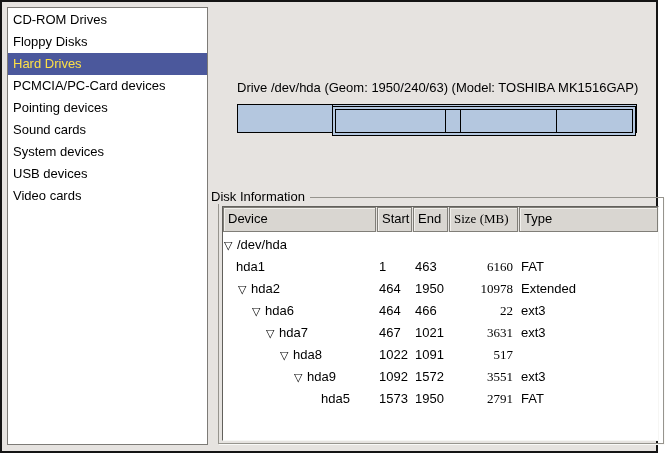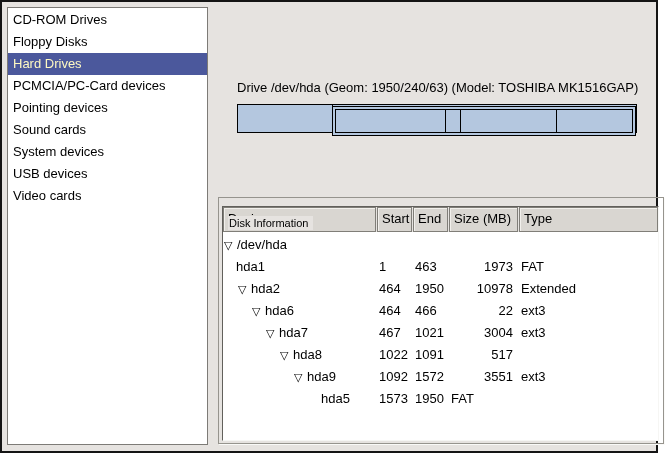--- a/index.html
+++ b/index.html
@@ -15,21 +15,21 @@
   }
   
   .sidebar{
     position:absolute;left:7px;top:7px;width:201px;height:438px;box-sizing:border-box;
     background:#fff;border:1px solid #7d7b77;padding-top:1px;
   }
   .sidebar-item{
     height:22px;line-height:22px;padding-left:5px;font-size:13px;white-space:nowrap;
     cursor:default;
   }
-  .sidebar-item.selected{background:var(--sel,#4b589c);color:#fef9c3;}
+  .sidebar-item.selected{background:var(--sel,#4b589c);color:#fde047;}
   
   .drive-title{
     position:absolute;left:237px;top:80px;width:400px;text-align:center;
     font-size:13px;white-space:nowrap;
   }
   .partition-bar{
     position:absolute;left:237px;top:104px;width:400px;height:29px;box-sizing:border-box;
     background:var(--bar-fill,#b4c7df);border:1px solid #000;
   }
   .primary-seg{
@@ -45,38 +45,38 @@
     border:1px solid #000;display:flex;
   }
   .logical-seg{height:100%;box-sizing:border-box;border-right:1px solid #000;}
   .logical-seg.last{border-right:none;}
   
   .disk-frame{
     position:absolute;left:218px;top:197px;width:446px;height:247px;box-sizing:border-box;
     border:1px solid #96948e;box-shadow:1px 1px 0 #fafaf8;
   }
   .frame-label{
-    position:absolute;left:228px;top:190px;z-index:3;font-size:11px;line-height:14px;
-    background:var(--win-bg,#e6e3e0);padding:0 5px 0 1px;white-space:nowrap;margin-top:26px;
+    position:absolute;left:210px;top:190px;z-index:3;font-size:13px;line-height:14px;
+    background:var(--win-bg,#e6e3e0);padding:0 5px 0 1px;white-space:nowrap;
   }
   .disk-table{
     position:absolute;left:222px;top:206px;width:437px;height:235px;box-sizing:border-box;
     background:#fff;border:1px solid;border-color:#62605c #f6f6f4 #f6f6f4 #62605c;
     overflow:hidden;
   }
   .table-header{display:flex;height:25px;background:var(--win-bg,#e6e3e0);border-radius:12px;}
   .hcell{
     box-sizing:border-box;background:var(--hdr-bg,#d9d6d1);border:1px solid #807e78;
     box-shadow:inset 1px 1px 0 #f2f0ec;font-size:13px;line-height:22px;
     padding-left:4px;margin-right:1px;overflow:hidden;white-space:nowrap;cursor:default;
   }
   .c-device{width:153px;}
   .c-start{width:35px;}
   .c-end{width:35px;}
-  .c-size{width:69px;}
+  .c-size{width:69px;font-family:Liberation Serif, serif;}
   .c-type{flex:1;margin-right:0;}
   .table-body{padding-top:2px;}
   .trow{display:flex;height:22px;line-height:22px;font-size:13px;white-space:nowrap;}
   .bcell{box-sizing:border-box;margin-right:1px;overflow:hidden;}
   .bcell.c-type{margin-right:0;}
   .cell-device{display:flex;align-items:center;}
   .expander{
     display:inline-block;width:13px;font-size:11px;line-height:22px;flex:none;
     text-align:left;
   }
@@ -155,21 +155,21 @@
       <div class="bcell c-size cell-size"></div>
       <div class="bcell c-type cell-type"></div>
     </div>
         <div class="trow">
       <div class="bcell c-device cell-device" style="padding-left: 0;">
         <span class="expander"></span>
         <span>hda1</span>
       </div>
       <div class="bcell c-start cell-start">1</div>
       <div class="bcell c-end cell-end">463</div>
-      <div class="bcell c-size cell-size">1973</div>
+      <div class="bcell c-size cell-size">6160</div>
       <div class="bcell c-type cell-type">FAT</div>
     </div>
         <div class="trow">
       <div class="bcell c-device cell-device" style="padding-left: 15px;">
         <span class="expander">▽</span>
         <span>hda2</span>
       </div>
       <div class="bcell c-start cell-start">464</div>
       <div class="bcell c-end cell-end">1950</div>
       <div class="bcell c-size cell-size">10978</div>
@@ -185,21 +185,21 @@
       <div class="bcell c-size cell-size">22</div>
       <div class="bcell c-type cell-type">ext3</div>
     </div>
         <div class="trow">
       <div class="bcell c-device cell-device" style="padding-left: 43px;">
         <span class="expander">▽</span>
         <span>hda7</span>
       </div>
       <div class="bcell c-start cell-start">467</div>
       <div class="bcell c-end cell-end">1021</div>
-      <div class="bcell c-size cell-size">3004</div>
+      <div class="bcell c-size cell-size">3631</div>
       <div class="bcell c-type cell-type">ext3</div>
     </div>
         <div class="trow">
       <div class="bcell c-device cell-device" style="padding-left: 57px;">
         <span class="expander">▽</span>
         <span>hda8</span>
       </div>
       <div class="bcell c-start cell-start">1022</div>
       <div class="bcell c-end cell-end">1091</div>
       <div class="bcell c-size cell-size">517</div>
@@ -214,18 +214,19 @@
       <div class="bcell c-size cell-size">3551</div>
       <div class="bcell c-type cell-type">ext3</div>
     </div>
         <div class="trow">
       <div class="bcell c-device cell-device" style="padding-left: 85px;">
         <span class="expander"></span>
         <span>hda5</span>
       </div>
       <div class="bcell c-start cell-start">1573</div>
       <div class="bcell c-end cell-end">1950</div>
+      <div class="bcell c-size cell-size">2791</div>
       <div class="bcell c-type cell-type">FAT</div>
     </div>
       </div>
   </div>
 
 </div>
 
 </body></html>

